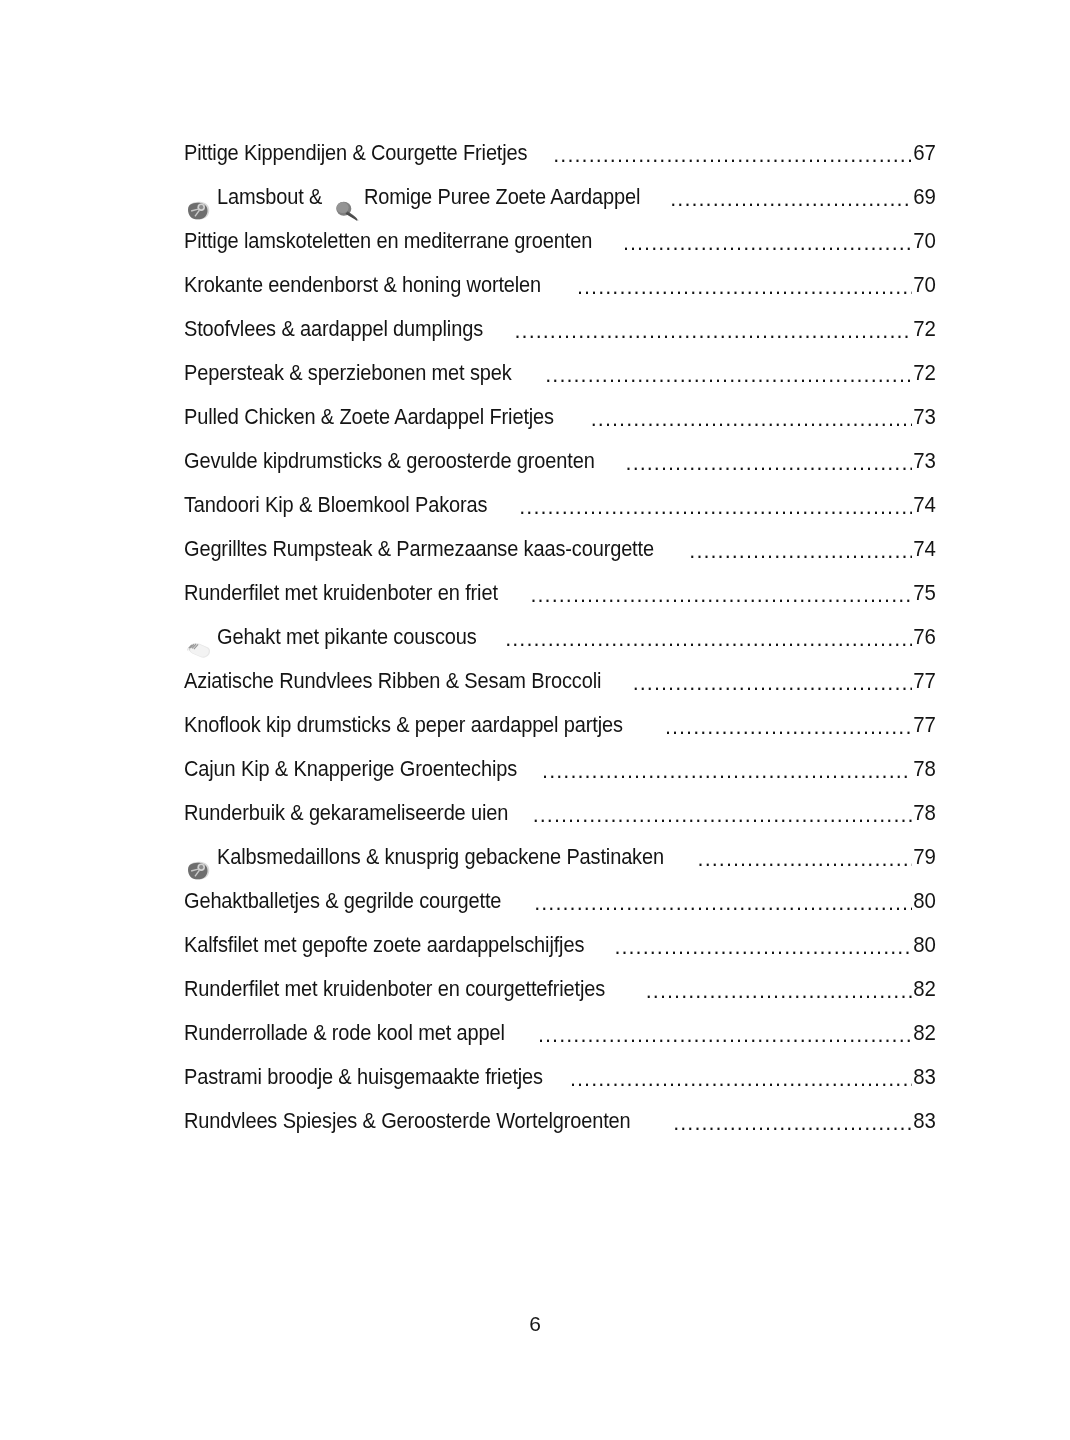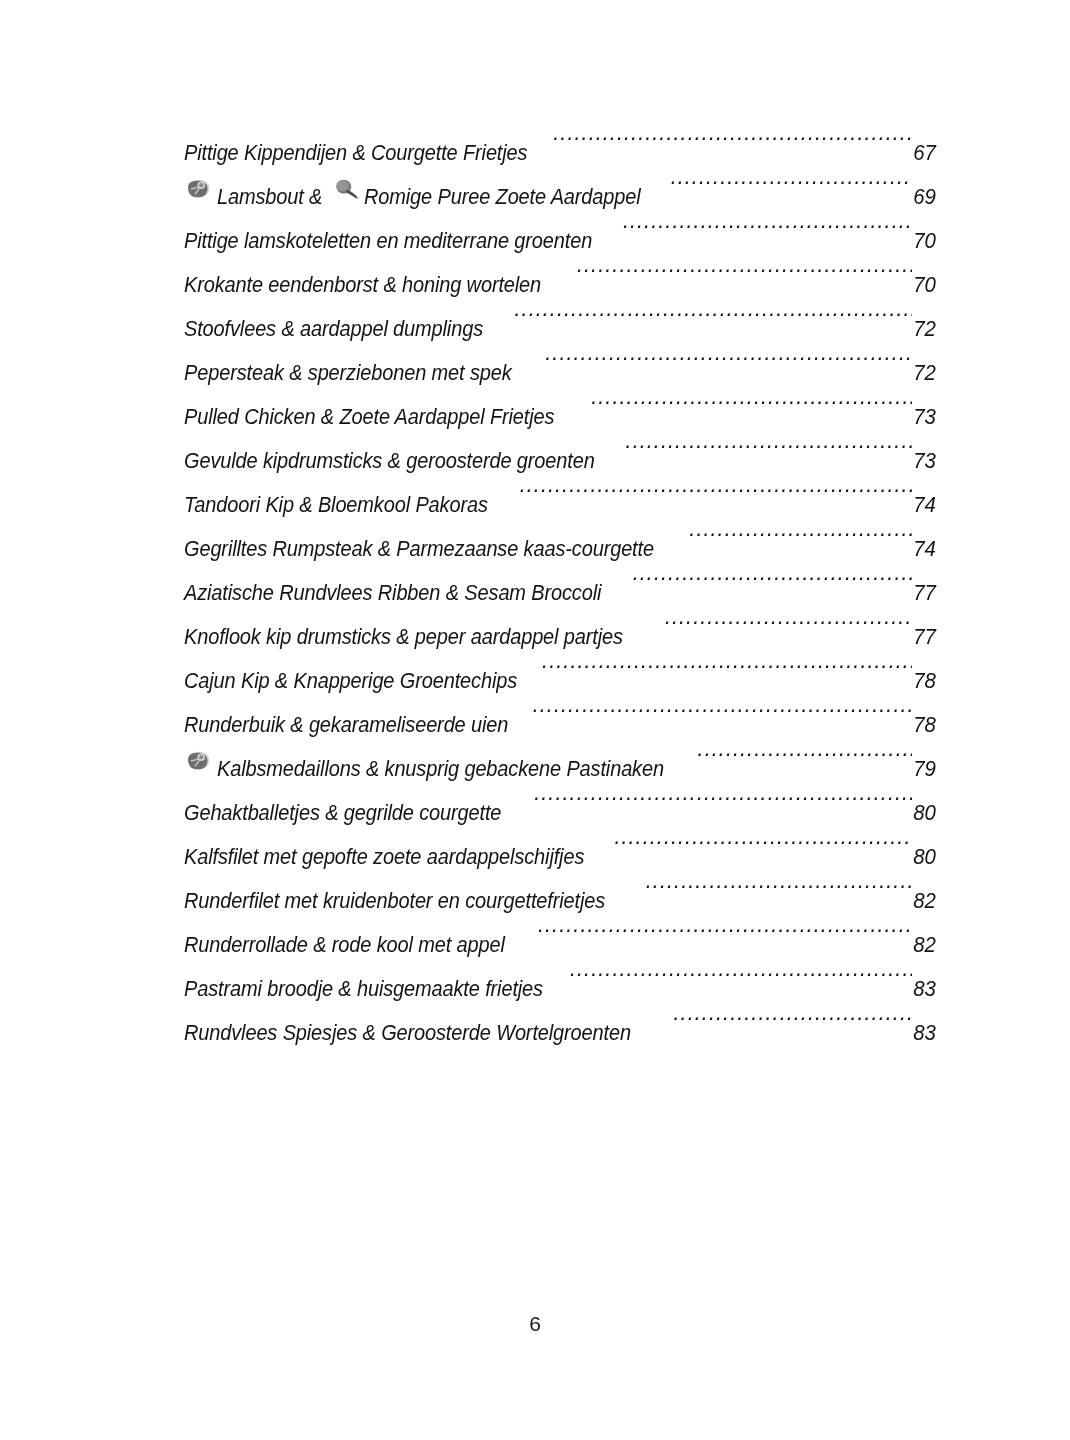--- a/index.html
+++ b/index.html
@@ -26,30 +26,29 @@
 
   #toc {
     position: absolute;
     left: 184px;
     top: 131px;
     width: 752px;
   }
 
   .toc-entry {
     display: flex;
-    align-items: flex-start;
+    align-items: flex-end;
     height: 44px;
     font-size: 21.5px;
     line-height: 44px;
     letter-spacing: -0.15px;
     white-space: nowrap;
     color: #141414;
     font-stretch: condensed;
     transform-origin: left center;
-    font-style: italic;
   }
 
   .toc-title {
     flex: 0 0 auto;
     font-size: 21.5px;
     transform: scaleX(0.93);
     transform-origin: left center;
     display: inline-block;
     white-space: nowrap;
   }
@@ -185,20 +184,39 @@
         <span class="toc-title">Tandoori Kip &amp; Bloemkool Pakoras</span>
         <span class="toc-leader gap"></span>
         <span class="toc-page">74</span>
       </div>
       <div class="toc-entry">
         <span class="toc-title">Gegrilltes Rumpsteak &amp; Parmezaanse kaas-courgette</span>
         <span class="toc-leader"></span>
         <span class="toc-page">74</span>
       </div>
       <div class="toc-entry">
+        <span class="toc-title">Runderfilet met kruidenboter en friet</span>
+        <span class="toc-leader gap"></span>
+        <span class="toc-page">75</span>
+      </div>
+      <div class="toc-entry">
+        <span class="toc-icon">
+          <svg viewBox="0 0 32 24" width="30" height="22">
+            <path d="M6.6 6.4 C8.6 3.4 12.2 2.4 16.6 4.2 L25.4 8.0 C28.4 9.4 29 13.2 26.8 16.2 C24.6 19.2 20.6 20.0 17.6 18.6 L8.6 14.8 C5.4 13.4 4.6 9.4 6.6 6.4 Z" fill="#e8e8e8"></path>
+            <path d="M7.4 6.8 C9.2 4.2 12.4 3.4 16.2 5.0 L24.2 8.4 C26.8 9.6 27.4 12.9 25.4 15.6 C23.4 18.2 20.0 19.0 17.4 17.8 L9.2 14.2 C6.4 13.0 5.6 9.4 7.4 6.8 Z" fill="#f3f3f3"></path>
+            <path d="M8.2 5.4 L4.8 9.0 M10.4 4.6 L6.4 8.8 M12.8 4.4 L8.4 9.2 M15.0 4.8 L10.4 10.0" stroke="#9a9a9a" stroke-width="1.4" fill="none"></path>
+            <path d="M6.6 6.4 C5.0 8.6 5.2 11.6 7.0 13.4 L4.6 10.2 Z" fill="#b4b4b4"></path>
+            <path d="M5.0 7.8 C3.4 9.4 3.6 11.4 5.0 12.6 C3.0 11.6 2.8 9.0 5.0 7.8 Z" fill="#c2c2c2"></path>
+          </svg>
+        </span>
+        <span class="toc-title">Gehakt met pikante couscous</span>
+        <span class="toc-leader gap"></span>
+        <span class="toc-page">76</span>
+      </div>
+      <div class="toc-entry">
         <span class="toc-title">Aziatische Rundvlees Ribben &amp; Sesam Broccoli</span>
         <span class="toc-leader"></span>
         <span class="toc-page">77</span>
       </div>
       <div class="toc-entry">
         <span class="toc-title">Knoflook kip drumsticks &amp; peper aardappel partjes</span>
         <span class="toc-leader gap"></span>
         <span class="toc-page">77</span>
       </div>
       <div class="toc-entry">

